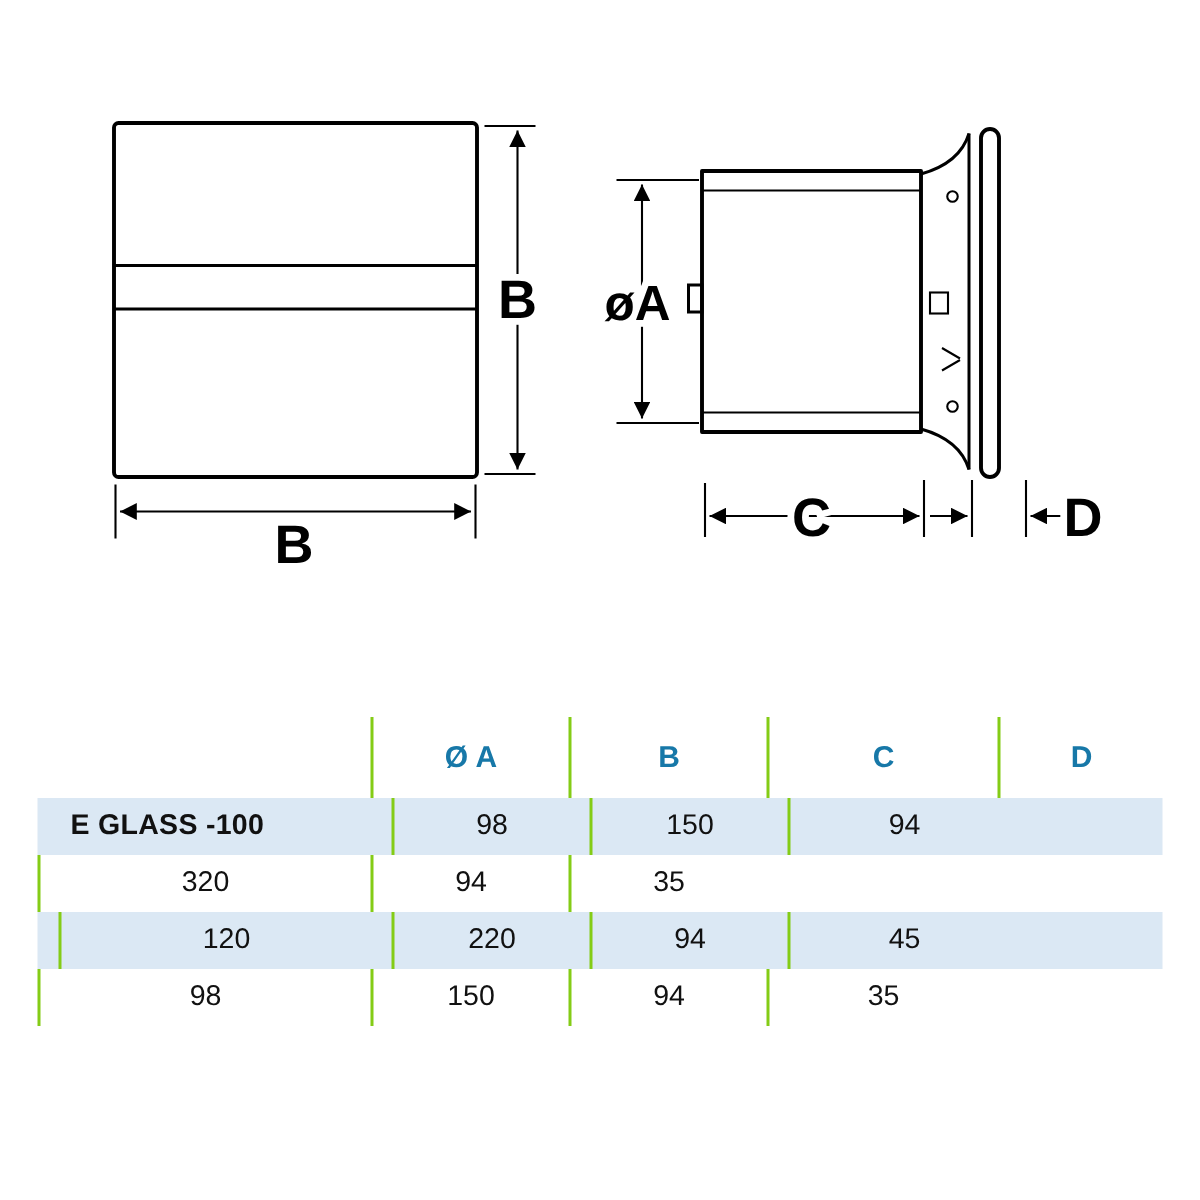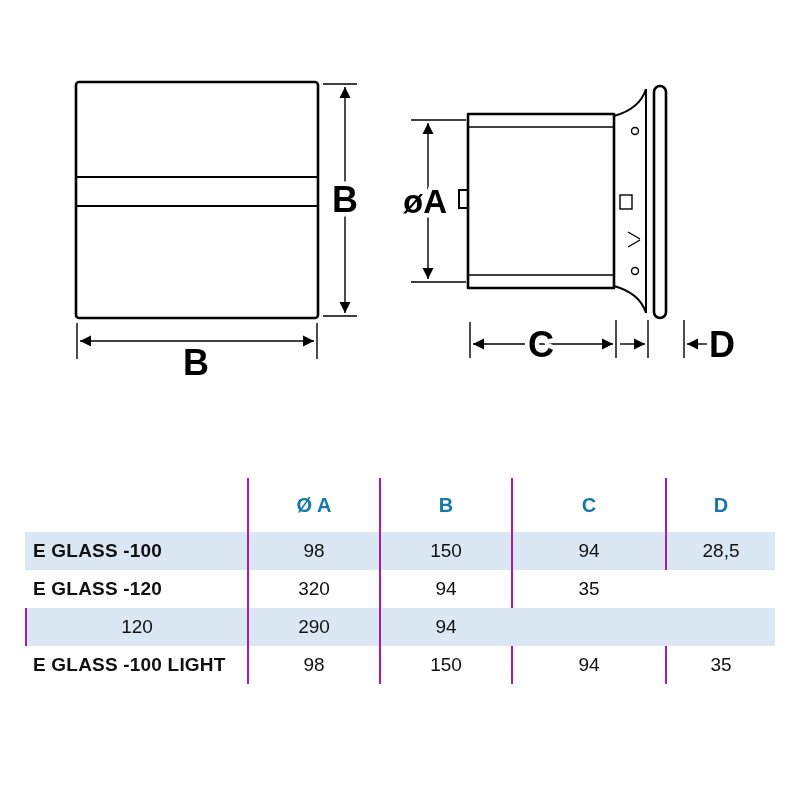--- a/index.html
+++ b/index.html
@@ -37,35 +37,35 @@
     align-items: stretch;
   }
   .trow.thead { height: 54px; }
   .trow.data  { height: 38px; }
   .cell {
     display: flex;
     align-items: center;
     justify-content: center;
     font-size: 19px;
     color: #111111;
-    border-left: 2px solid #a21caf;
+    border-left: 2px solid #84cc16;
   }
   .cell.name {
     justify-content: flex-start;
     padding-left: 8px;
     font-weight: bold;
     border-left: none;
     letter-spacing: 0.2px;
   }
   .trow.thead .cell {
     color: #1778a8;
     font-weight: bold;
     font-size: 20px;
   }
-  .trow.stripe { background: #dbe8f4; }
+  .trow.stripe { background: #dbe8f4; padding-left: 14px; }
 </style>
 </head>
 <body>
 
 <div class="sheet">
 
   <svg class="drawing" width="800" height="470" viewBox="0 0 800 470">
     <defs>
       <marker id="arr" viewBox="0 0 10 10" refX="10" refY="5" markerWidth="8" markerHeight="8" orient="auto-start-reverse">
         <path d="M0,0 L10,5 L0,10 Z" fill="#000"></path>
@@ -143,38 +143,36 @@
       <div class="cell">B</div>
       <div class="cell">C</div>
       <div class="cell">D</div>
     </div>
 
     <div class="trow data stripe">
       <div class="cell name">E GLASS -100</div>
       <div class="cell">98</div>
       <div class="cell">150</div>
       <div class="cell">94</div>
-      <div class="cell">28,5</div>
     </div>
 
     <div class="trow data">
-      <div class="cell name">E GLASS -120</div>
       <div class="cell">320</div>
       <div class="cell">94</div>
       <div class="cell">35</div>
     </div>
 
     <div class="trow data stripe">
       <div class="cell">120</div>
-      <div class="cell">290</div>
+      <div class="cell">220</div>
       <div class="cell">94</div>
+      <div class="cell">45</div>
     </div>
 
     <div class="trow data">
-      <div class="cell name">E GLASS -100 LIGHT</div>
       <div class="cell">98</div>
       <div class="cell">150</div>
       <div class="cell">94</div>
       <div class="cell">35</div>
     </div>
 
   </div>
 </div>
 
 </body></html>

